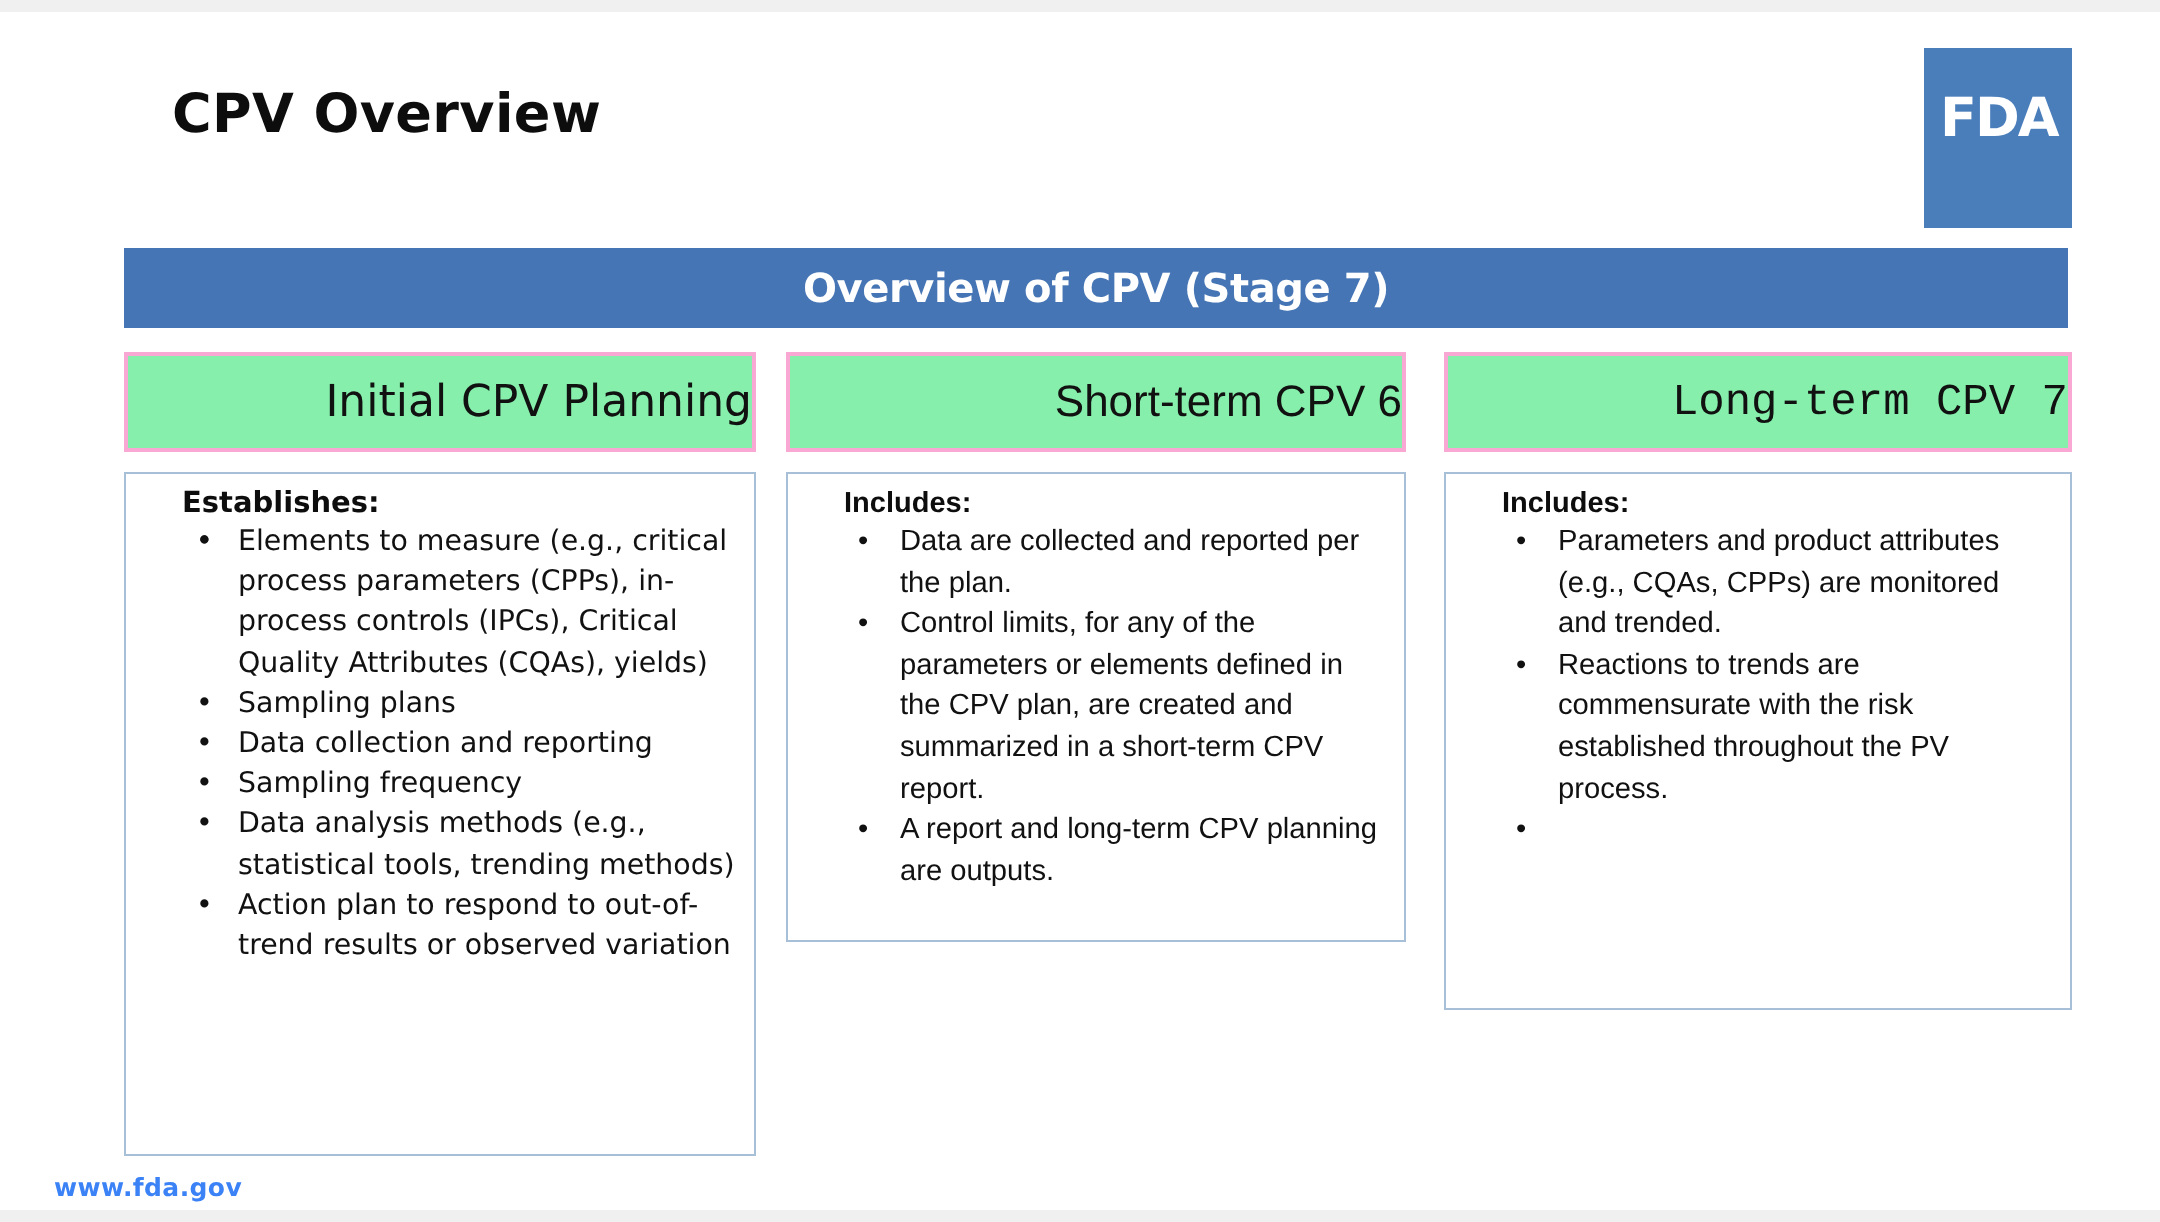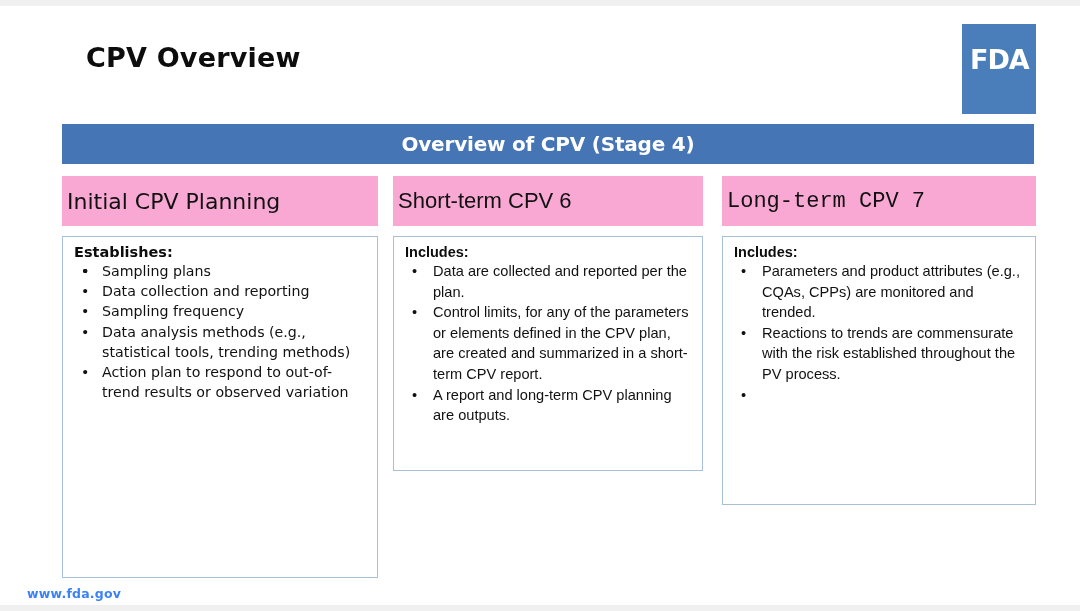--- a/index.html
+++ b/index.html
@@ -72,45 +72,45 @@
     font-size: 20px;
     font-weight: bold;
     color: #ffffff;
     letter-spacing: -0.2px;
   }
 
   
   .col-head {
     position: absolute;
     box-sizing: border-box;
-    border: 5px solid #f9a8d4;
-    background: #f9a8d4;
+    border: 2px solid #f9a8d4;
+    background: #86efac;
     display: flex;
     align-items: center;
-    justify-content: flex-start;
+    justify-content: flex-end;
   }
   .col-head-text {
     font-size: 22px;
     color: #111111;
     letter-spacing: 0px;
   }
   .col-head.c1 { left: 62px;  top: 170px; width: 316px; height: 50px; }
   .col-head.c2 { left: 393px; top: 170px; width: 310px; height: 50px; }
   .col-head.c3 { left: 722px; top: 170px; width: 314px; height: 50px; }
   .col-head.c1 .col-head-text { font-family: "DejaVu Sans", sans-serif; }
   .col-head.c2 .col-head-text { font-family: "Liberation Sans", sans-serif; }
   .col-head.c3 .col-head-text { font-family: Liberation Mono, monospace; }
 
   
   .col-body {
     position: absolute;
     box-sizing: border-box;
     border: 1px solid #a8bfd8;
     background: #ffffff;
-    padding: 7px 8px 6px 8px;
+    padding: 7px 8px 6px 25px;
   }
   .col-body.c1 { left: 62px;  top: 230px; width: 316px; height: 342px; }
   .col-body.c2 { left: 393px; top: 230px; width: 310px; height: 235px; }
   .col-body.c3 { left: 722px; top: 230px; width: 314px; height: 269px; }
 
   .body-head {
     font-weight: bold;
     color: #0d0d0d;
     margin: 0 0 1px 3px;
   }
@@ -164,31 +164,31 @@
 
 <div class="slide">
 
   <div class="slide-title">CPV Overview</div>
 
   <div class="fda-logo">
     <div class="fda-logo-text">FDA</div>
   </div>
 
   <div class="banner">
-    <span class="banner-text">Overview of CPV (Stage 4)</span>
+    <span class="banner-text">Overview of CPV (Stage 7)</span>
   </div>
 
   <div class="col-head c1">
     <span class="col-head-text">Initial CPV Planning</span>
   </div>
   <div class="col-body c1">
     <div class="body-head">Establishes:</div>
     <ul class="bullets">
         <li><span class="dot">•</span></li>
-        <li><span class="dot">•</span></li>
+        <li><span class="dot">•</span><span>Elements to measure (e.g., critical process parameters (CPPs), in-process controls (IPCs), Critical Quality Attributes (CQAs), yields)</span></li>
         <li><span class="dot">•</span><span>Sampling plans</span></li>
         <li><span class="dot">•</span><span>Data collection and reporting</span></li>
         <li><span class="dot">•</span><span>Sampling frequency</span></li>
         <li><span class="dot">•</span><span>Data analysis methods (e.g., statistical tools, trending methods)</span></li>
         <li><span class="dot">•</span><span>Action plan to respond to out-of-trend results or observed variation</span></li>
       </ul>
   </div>
 
   <div class="col-head c2">
     <span class="col-head-text">Short-term CPV 6</span>

